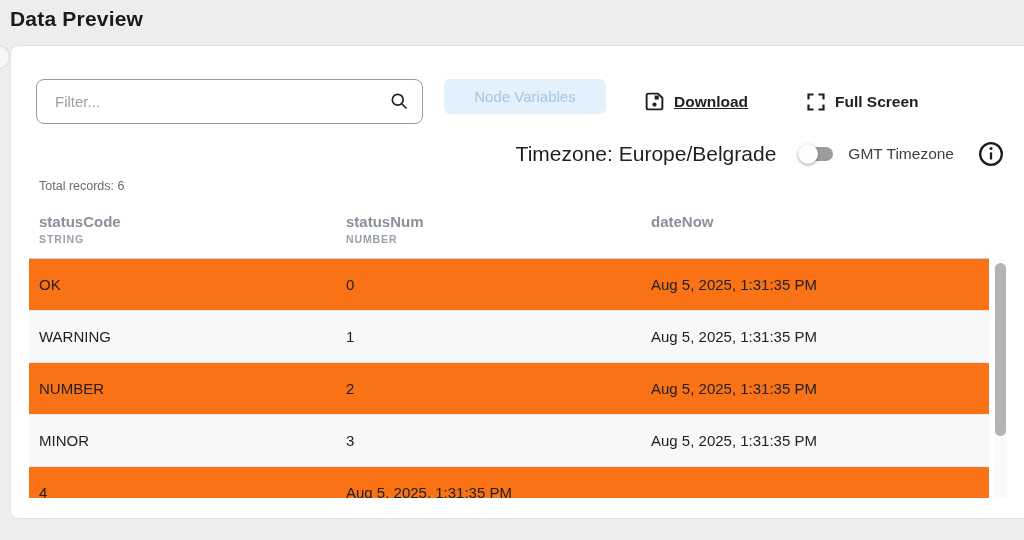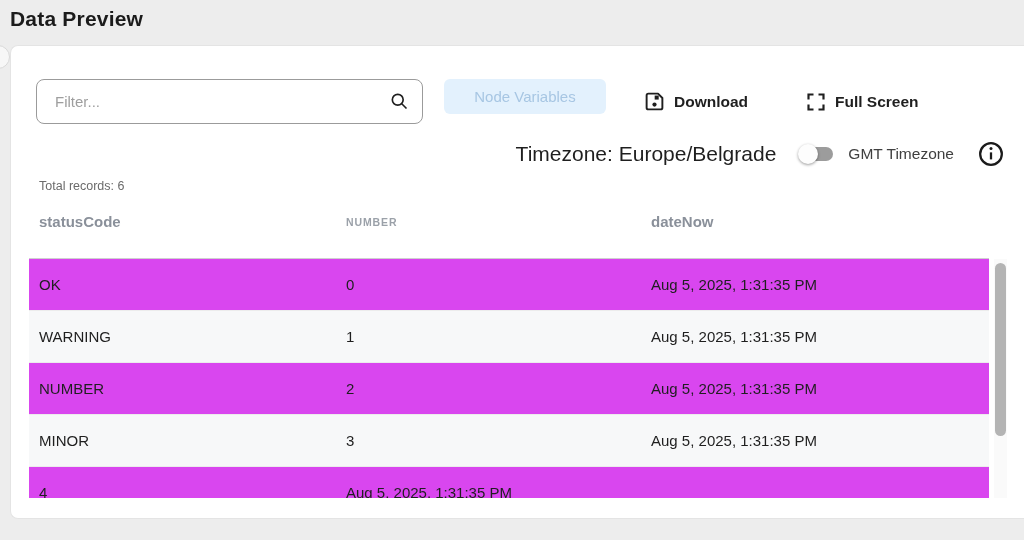--- a/index.html
+++ b/index.html
@@ -24,21 +24,21 @@
   .filter-input::placeholder { color:#9e9e9e; }
   .search-icon { position:absolute; right:14px; top:12px; width:20px; height:20px; }
 
   .btn-node-vars { position:absolute; left:433px; top:33px; width:162px; height:35px;
     background:#e3f1fd; color:#a7c6e3; border:none; border-radius:6px;
     font-size:15px; font-family:"Liberation Sans", sans-serif; cursor:default; }
 
   .tool-btn { position:absolute; top:33px; height:45px; display:flex; align-items:center;
     gap:9px; background:none; border:none; cursor:pointer; font-size:15.5px;
     font-weight:600; color:#1f1f1f; font-family:"Liberation Sans", sans-serif; }
-  .btn-download { left:633px; }
+  .btn-download { left:633px;text-decoration:underline; }
   .btn-fullscreen { left:795px; }
   .tool-btn svg { display:block; }
 
   
   .tz-row { position:absolute; right:20px; top:93px; height:30px; display:flex;
     align-items:center; }
   .tz-label { font-size:21px; color:#1f1f1f; }
   .toggle { position:relative; width:37px; height:22px; margin:0 13px 0 22px; cursor:pointer; }
   .toggle-track { position:absolute; left:2px; top:4px; width:33px; height:14px;
     background:#9c9c9c; border-radius:7px; }
@@ -55,21 +55,21 @@
   .col-name { font-size:15px; font-weight:700; color:#8a909a; }
   .col-type { font-size:10.5px; font-weight:600; color:#9ba1a9; letter-spacing:.9px;
     margin-top:3px; }
   .header-divider { position:absolute; left:18px; top:212px; width:960px; height:0;
     border-top:1.5px solid #cfcfcf; }
 
   .table-viewport { position:absolute; left:18px; top:213px; width:960px; height:239px;
     overflow:hidden; background:#fff; }
   .trow { display:grid; grid-template-columns:307px 305px 1fr; height:52px;
     align-items:center; padding-left:10px; border-bottom:1px solid #ececec;
-    font-size:15px; color:#1f1f1f; background:#d946ef; }
+    font-size:15px; color:#1f1f1f; background:#f97316; }
   .trow:nth-child(even) { background:#f7f8f9; }
 
   .vscrollbar { position:absolute; left:983px; top:213px; width:13px; height:239px;
     background:#fafafa; }
   .vscroll-thumb { position:absolute; left:1px; top:4px; width:11px; height:173px;
     background:#b4b4b4; border-radius:6px; cursor:grab; }
 </style>
 </head>
 <body>
 
@@ -117,22 +117,24 @@
       <line x1="12" y1="10.5" x2="12" y2="17" stroke="#1b1b1b" stroke-width="2.1"></line>
       <circle cx="12" cy="7" r="1.4" fill="#1b1b1b"></circle>
     </svg>
   </div>
 
   <div class="total-records">Total records: 6</div>
 
   <div class="table-header" id="table-header">
       <div>
         <div class="col-name">statusCode</div>
+        <div class="col-type">STRING</div>
       </div>
       <div>
+        <div class="col-name">statusNum</div>
         <div class="col-type">NUMBER</div>
       </div>
       <div>
         <div class="col-name">dateNow</div>
       </div>
     </div>
   <div class="header-divider"></div>
 
   <div class="table-viewport" id="table-body">
       <div class="trow">

